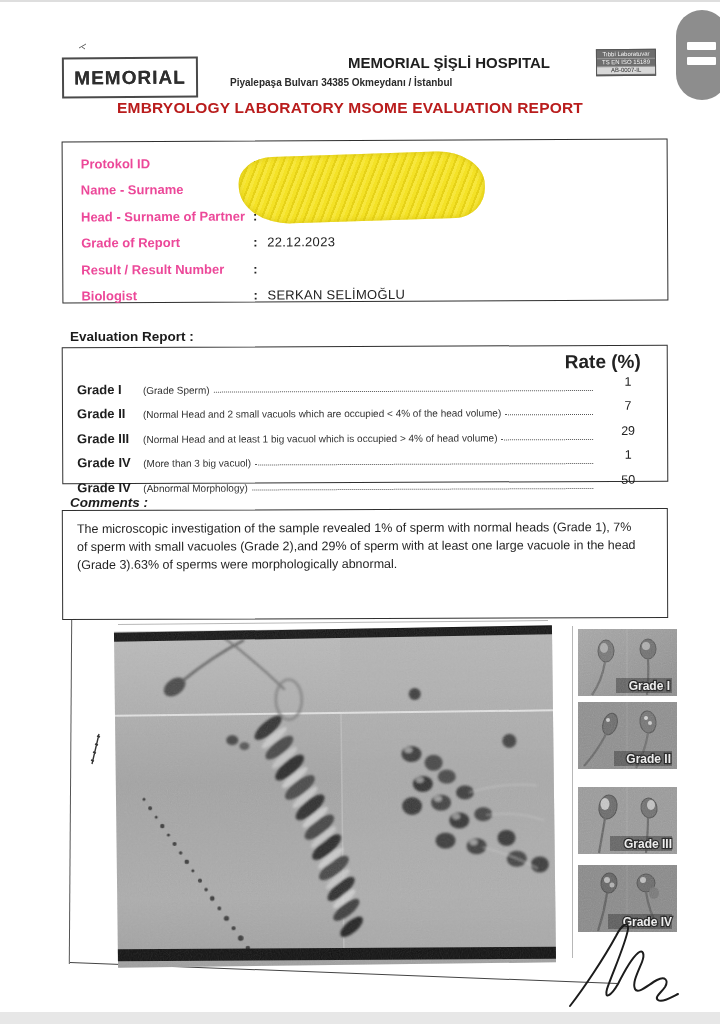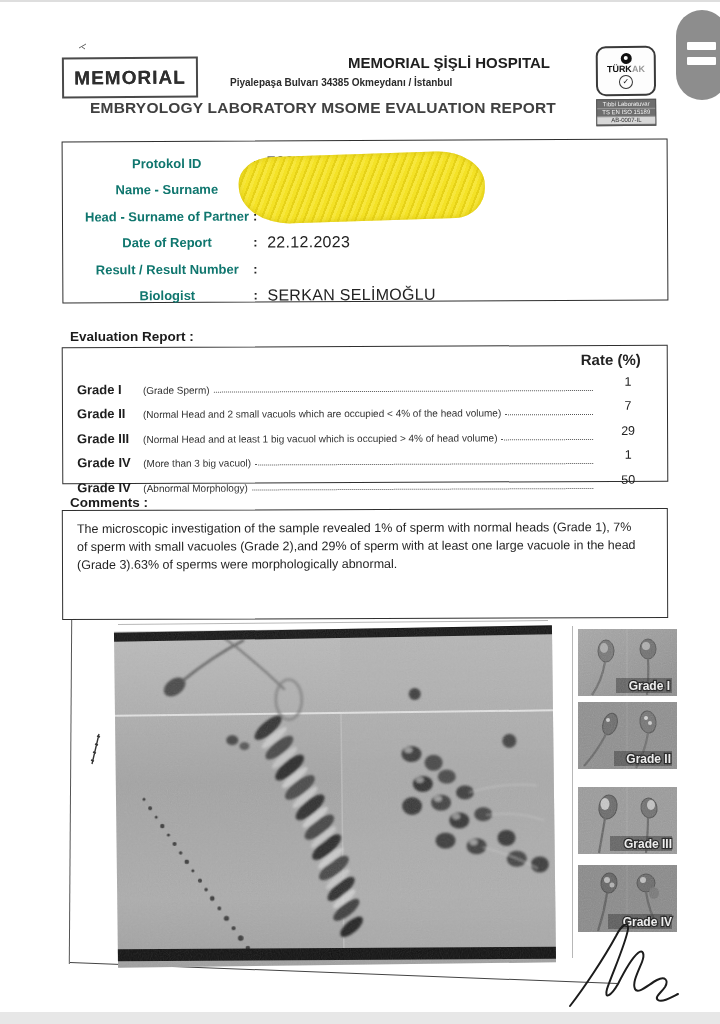--- a/index.html
+++ b/index.html
@@ -19,63 +19,63 @@
   .menu-pill{right:-8px;top:10px;width:52px;height:90px;border-radius:26px;background:#8d8d8d;cursor:pointer;}
   .menu-pill .bar{position:absolute;left:11px;width:29px;height:7.5px;background:#fff;border-radius:1px;}
   .menu-pill .bar.b1{top:32px;} .menu-pill .bar.b2{top:47px;}
 
   
   .logo-box{left:62px;top:57px;width:132px;height:37px;border:2px solid #4a4a4a;
     display:flex;align-items:center;justify-content:center;transform:rotate(-.4deg);}
   .logo-box .logo-text{font-weight:bold;font-size:19px;letter-spacing:1px;color:#2e2e2e;text-shadow:0 0 .6px #444;}
   .hospital-name{left:230px;top:54px;width:320px;text-align:right;font-weight:bold;font-size:15px;color:#1f1f1f;}
   .hospital-address{left:230px;top:77px;width:320px;text-align:left;font-weight:bold;font-size:10px;color:#2a2a2a;}
-  .report-title{left:38px;top:99px;width:570px;text-align:center;font-weight:bold;font-size:15.5px;letter-spacing:.2px;color:#404040;}
+  .report-title{left:65px;top:99px;width:570px;text-align:center;font-weight:bold;font-size:15.5px;letter-spacing:.2px;color:#b91c1c;}
 
   
   .turkak{left:596px;top:46px;width:60px;transform:rotate(-.5deg);}
   .tk-box{border:2px solid #3a3a3a;border-radius:10px;background:#fdfdfd;height:46px;
     display:flex;flex-direction:column;align-items:center;justify-content:center;gap:1px;}
   .tk-crescent{width:11px;height:11px;border-radius:50%;background:#111;position:relative;}
   .tk-crescent::after{content:"";position:absolute;left:3px;top:3px;width:4px;height:4px;border-radius:50%;background:#fff;}
   .tk-name{font-size:9px;font-weight:bold;line-height:9px;}
   .tk-name .dk{color:#111;} .tk-name .lt{color:#9a9a9a;}
   .tk-check{width:12px;height:12px;border:1.5px solid #333;border-radius:50%;
     font-size:8px;line-height:11px;text-align:center;color:#222;}
   .tk-label{margin-top:3px;background:#6e6e6e;border:1px solid #555;padding:1px 0;}
   .tk-label .row{font-size:6px;line-height:7px;color:#f5f5f5;text-align:center;white-space:nowrap;border-bottom:.5px solid #9a9a9a;}
   .tk-label .row:last-child{border-bottom:none;background:#d8d8d8;color:#333;}
 
   
   .patient-box{left:62px;top:140px;width:606px;height:162px;border:1.5px solid #2f2f2f;
     transform:rotate(-.3deg);padding:8px 0 0 18px;box-sizing:border-box;background:#fff;}
   .prow{display:flex;align-items:center;height:26.5px;position:relative;z-index:2;}
-  .plabel{width:172px;font-weight:bold;font-size:13px;color:#0f766e;text-align:center;}
+  .plabel{width:172px;font-weight:bold;font-size:13px;color:#ec4899;}
   .pcolon{width:14px;font-weight:bold;font-size:13px;}
-  .pvalue{font-size:16px;color:#222;letter-spacing:.3px;}
+  .pvalue{font-size:13px;color:#222;letter-spacing:.3px;}
   .redaction{position:absolute;left:176px;top:13px;width:246px;height:67px;z-index:3;
     transform:rotate(-1.6deg);border-radius:34px 48px 30px 52px / 26px 34px 30px 38px;
     background:repeating-linear-gradient(113deg,#f4e227 0 3px,#e6d218 3px 5px,#f7e73d 5px 8px);
     box-shadow:inset 0 0 6px #d8c410;}
 
   
   .section-title{font-weight:bold;font-size:13.5px;color:#1b1b1b;}
   .eval-title{left:70px;top:329px;}
   .eval-box{left:62px;top:346px;width:606px;height:137px;border:1.5px solid #2f2f2f;
     transform:rotate(-.25deg);box-sizing:border-box;background:#fff;}
-  .rate-header{position:absolute;right:26px;top:5px;font-weight:bold;font-size:15px;}
+  .rate-header{position:absolute;right:26px;top:5px;font-weight:bold;font-size:19px;}
   .erows{position:absolute;left:14px;right:10px;top:24px;}
   .erow{display:flex;align-items:flex-end;height:24.5px;}
   .egrade{width:66px;font-weight:bold;font-size:13px;color:#1d1d1d;}
   .edesc{font-size:10px;color:#333;white-space:nowrap;padding-bottom:1px;}
   .eleader{flex:1;border-bottom:1.5px dotted #555;margin:0 6px 4px 4px;min-width:20px;}
   .erate{width:58px;text-align:center;font-size:12.5px;color:#222;padding-bottom:6px;}
 
   
-  .comments-title{left:70px;top:495px;}
+  .comments-title{left:70px;top:495px;font-style:italic;}
   .comments-box{left:62px;top:509px;width:606px;height:110px;border:1.5px solid #2f2f2f;
     transform:rotate(-.2deg);box-sizing:border-box;background:#fff;}
   .comments-text{padding:9px 14px;font-size:12.5px;line-height:1.45;color:#1f1f1f;width:590px;box-sizing:border-box;}
 
   
   .frame-left{left:70px;top:620px;width:1px;height:344px;background:#555;transform:rotate(.4deg);}
   .frame-top{left:118px;top:622px;width:430px;height:1px;background:#888;opacity:.6;transform:rotate(-.5deg);}
   .frame-right{left:572px;top:626px;width:1px;height:332px;background:#999;opacity:.7;}
   .frame-bottom{left:70px;top:962px;width:548px;height:1px;background:#444;transform:rotate(2.2deg);transform-origin:left center;}
 
@@ -123,25 +123,20 @@
 </div>
 
 <div class="abs logo-box">
   <span class="logo-text">MEMORIAL</span>
 </div>
 <div class="abs hospital-name">MEMORIAL ŞİŞLİ HOSPITAL</div>
 <div class="abs hospital-address">Piyalepaşa Bulvarı 34385 Okmeydanı / İstanbul</div>
 <div class="abs report-title">EMBRYOLOGY LABORATORY MSOME EVALUATION REPORT</div>
 
 <div class="abs turkak">
-  <div class="tk-box">
-    <div class="tk-crescent"></div>
-    <div class="tk-name"><span class="dk">TÜRK</span><span class="lt">AK</span></div>
-    <div class="tk-check">✓</div>
-  </div>
   <div class="tk-label">
     <div class="row">Tıbbi Laboratuvar</div>
     <div class="row">TS EN ISO 15189</div>
     <div class="row">AB-0007-IL</div>
   </div>
 </div>
 
 <div class="abs patient-box">
   <div class="prow">
     <span class="plabel">Protokol ID</span>
@@ -152,21 +147,21 @@
     <span class="plabel">Name - Surname</span>
     <span class="pcolon">:</span>
     <span class="pvalue"></span>
   </div>
   <div class="prow">
     <span class="plabel">Head - Surname of Partner</span>
     <span class="pcolon">:</span>
     <span class="pvalue"></span>
   </div>
   <div class="prow">
-    <span class="plabel">Date of Report</span>
+    <span class="plabel">Grade of Report</span>
     <span class="pcolon">:</span>
     <span class="pvalue">22.12.2023</span>
   </div>
   <div class="prow">
     <span class="plabel">Result / Result Number</span>
     <span class="pcolon">:</span>
     <span class="pvalue"></span>
   </div>
   <div class="prow">
     <span class="plabel">Biologist</span>

